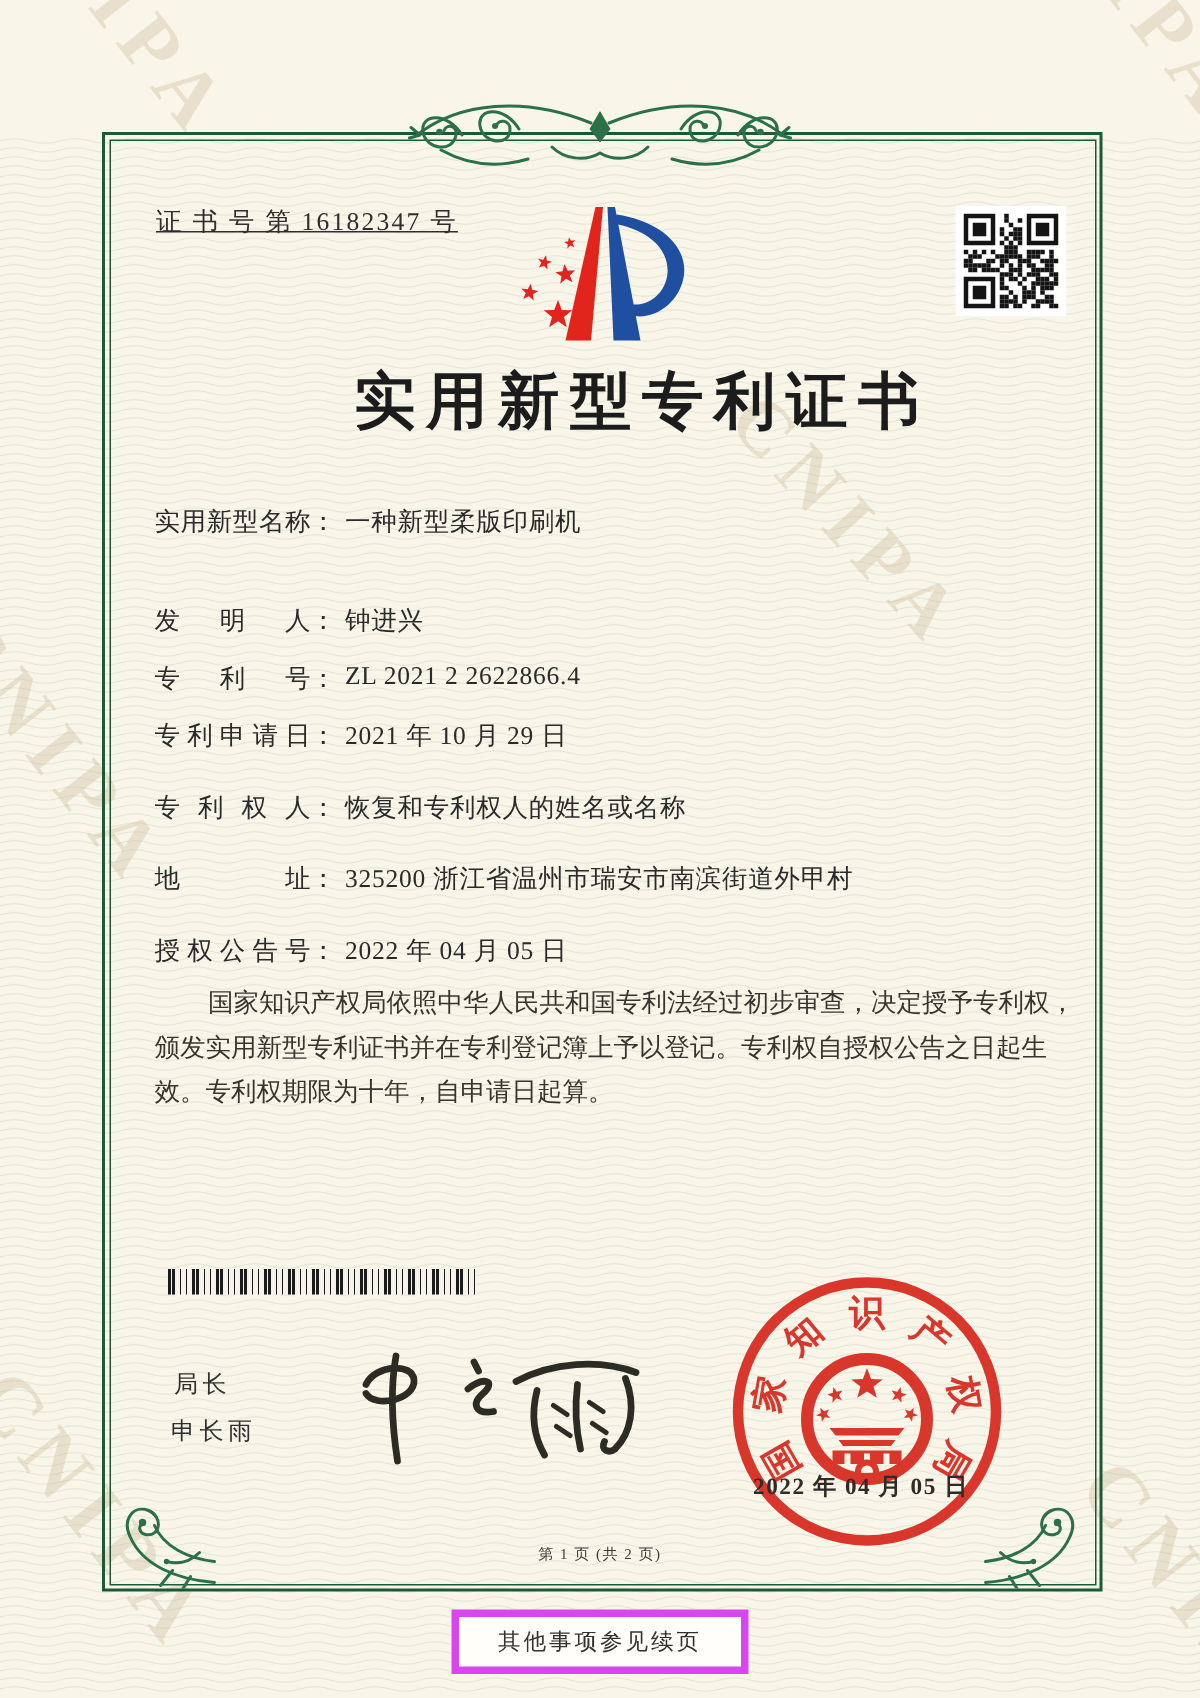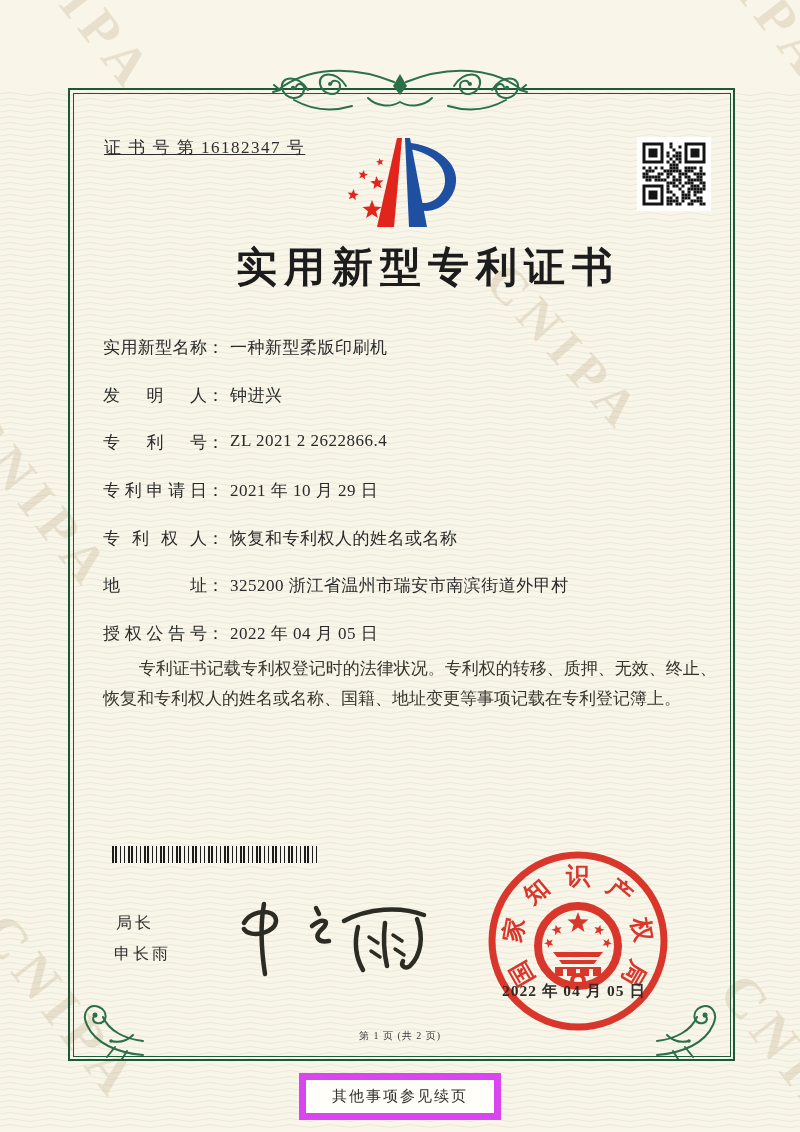--- a/index.html
+++ b/index.html
@@ -60,21 +60,21 @@
   .seal-date{
     position:absolute;left:494px;top:981px;width:160px;text-align:center;
     font-size:15.5px;letter-spacing:1px;color:#2e2b28;font-weight:bold;
   }
   .page-indicator{
     position:absolute;left:0;top:1029px;width:800px;text-align:center;
     font-size:10px;letter-spacing:1px;color:#3b3b3b;
   }
   .cont-note{
     position:absolute;left:50%;top:1073px;transform:translateX(-50%);
-    background:#fffef8;border:7px solid #d946ef;padding:7px 26px;
+    background:#fffef8;border:5px solid #d946ef;padding:7px 26px;
     font-size:15px;letter-spacing:2px;color:#33312c;white-space:nowrap;
   }
   svg{display:block;}
 </style>
 </head>
 <body>
 
 <svg id="waves" class="abs" style="left:0;top:0;" width="800" height="1132">
     <path d="M0 94 q10 -3 20 0 t20 0 t20 0 t20 0 t20 0 t20 0 t20 0 t20 0 t20 0 t20 0 t20 0 t20 0 t20 0 t20 0 t20 0 t20 0 t20 0 t20 0 t20 0 t20 0 t20 0 t20 0 t20 0 t20 0 t20 0 t20 0 t20 0 t20 0 t20 0 t20 0 t20 0 t20 0 t20 0 t20 0 t20 0 t20 0 t20 0 t20 0 t20 0 t20 0 t20 0" fill="none" stroke="#a9c6ae" stroke-width="0.8" opacity="0.30"></path>
     <path d="M0 100 q10 -3 20 0 t20 0 t20 0 t20 0 t20 0 t20 0 t20 0 t20 0 t20 0 t20 0 t20 0 t20 0 t20 0 t20 0 t20 0 t20 0 t20 0 t20 0 t20 0 t20 0 t20 0 t20 0 t20 0 t20 0 t20 0 t20 0 t20 0 t20 0 t20 0 t20 0 t20 0 t20 0 t20 0 t20 0 t20 0 t20 0 t20 0 t20 0 t20 0 t20 0 t20 0" fill="none" stroke="#a9c6ae" stroke-width="0.8" opacity="0.30"></path>
@@ -487,30 +487,30 @@
       <rect x="53.5" y="65.5" width="3" height="3"></rect>
       <rect x="62.5" y="65.5" width="3" height="3"></rect>
       <rect x="65.5" y="65.5" width="3" height="3"></rect>
     </g>
 </svg>
 
 <div class="title">实用新型专利证书</div>
 
 <div class="fields" id="fields">
     <div class="frow" style="top: 6px;"><span class="flabel">实用新型名称</span><span class="fcolon">：</span><span class="fvalue">一种新型柔版印刷机</span></div>
-    <div class="frow" style="top: 54px;"><span class="flabel">发明人</span><span class="fcolon">：</span><span class="fvalue">钟进兴</span></div>
-    <div class="frow" style="top: 101px;"><span class="flabel">专利号</span><span class="fcolon">：</span><span class="fvalue">ZL 2021 2 2622866.4</span></div>
+    <div class="frow" style="top: 72px;"><span class="flabel">发明人</span><span class="fcolon">：</span><span class="fvalue">钟进兴</span></div>
+    <div class="frow" style="top: 111px;"><span class="flabel">专利号</span><span class="fcolon">：</span><span class="fvalue">ZL 2021 2 2622866.4</span></div>
     <div class="frow" style="top: 149px;"><span class="flabel">专利申请日</span><span class="fcolon">：</span><span class="fvalue">2021 年 10 月 29 日</span></div>
     <div class="frow" style="top: 197px;"><span class="flabel">专利权人</span><span class="fcolon">：</span><span class="fvalue">恢复和专利权人的姓名或名称</span></div>
     <div class="frow" style="top: 244px;"><span class="flabel">地址</span><span class="fcolon">：</span><span class="fvalue">325200 浙江省温州市瑞安市南滨街道外甲村</span></div>
     <div class="frow" style="top: 292px;"><span class="flabel">授权公告号</span><span class="fcolon">：</span><span class="fvalue">2022 年 04 月 05 日</span></div>
   </div>
 
 <div class="paras" id="paragraphs">
-    <p>专利证书记载专利权登记时的法律状况。专利权的转移、质押、无效、终止、恢复和专利权人的姓名或名称、国籍、地址变更等事项记载在专利登记簿上。</p>
+    <p>国家知识产权局依照中华人民共和国专利法经过初步审查，决定授予专利权，颁发实用新型专利证书并在专利登记簿上予以登记。专利权自授权公告之日起生效。专利权期限为十年，自申请日起算。</p>
   </div>
 
 <div class="barcode"></div>
 
 <div class="signer" style="left:116px;top:913px;">局长</div>
 <div class="signer" style="left:114px;top:944px;">申长雨</div>
 
 <svg class="abs" style="left:230px;top:896px;" width="205" height="88" viewBox="0 0 205 88">
   <g stroke="#2c2c24" fill="none" stroke-width="4.5" stroke-linecap="round" stroke-linejoin="round">
     <path d="M34,8 C30,30 31,52 35,78"></path>

